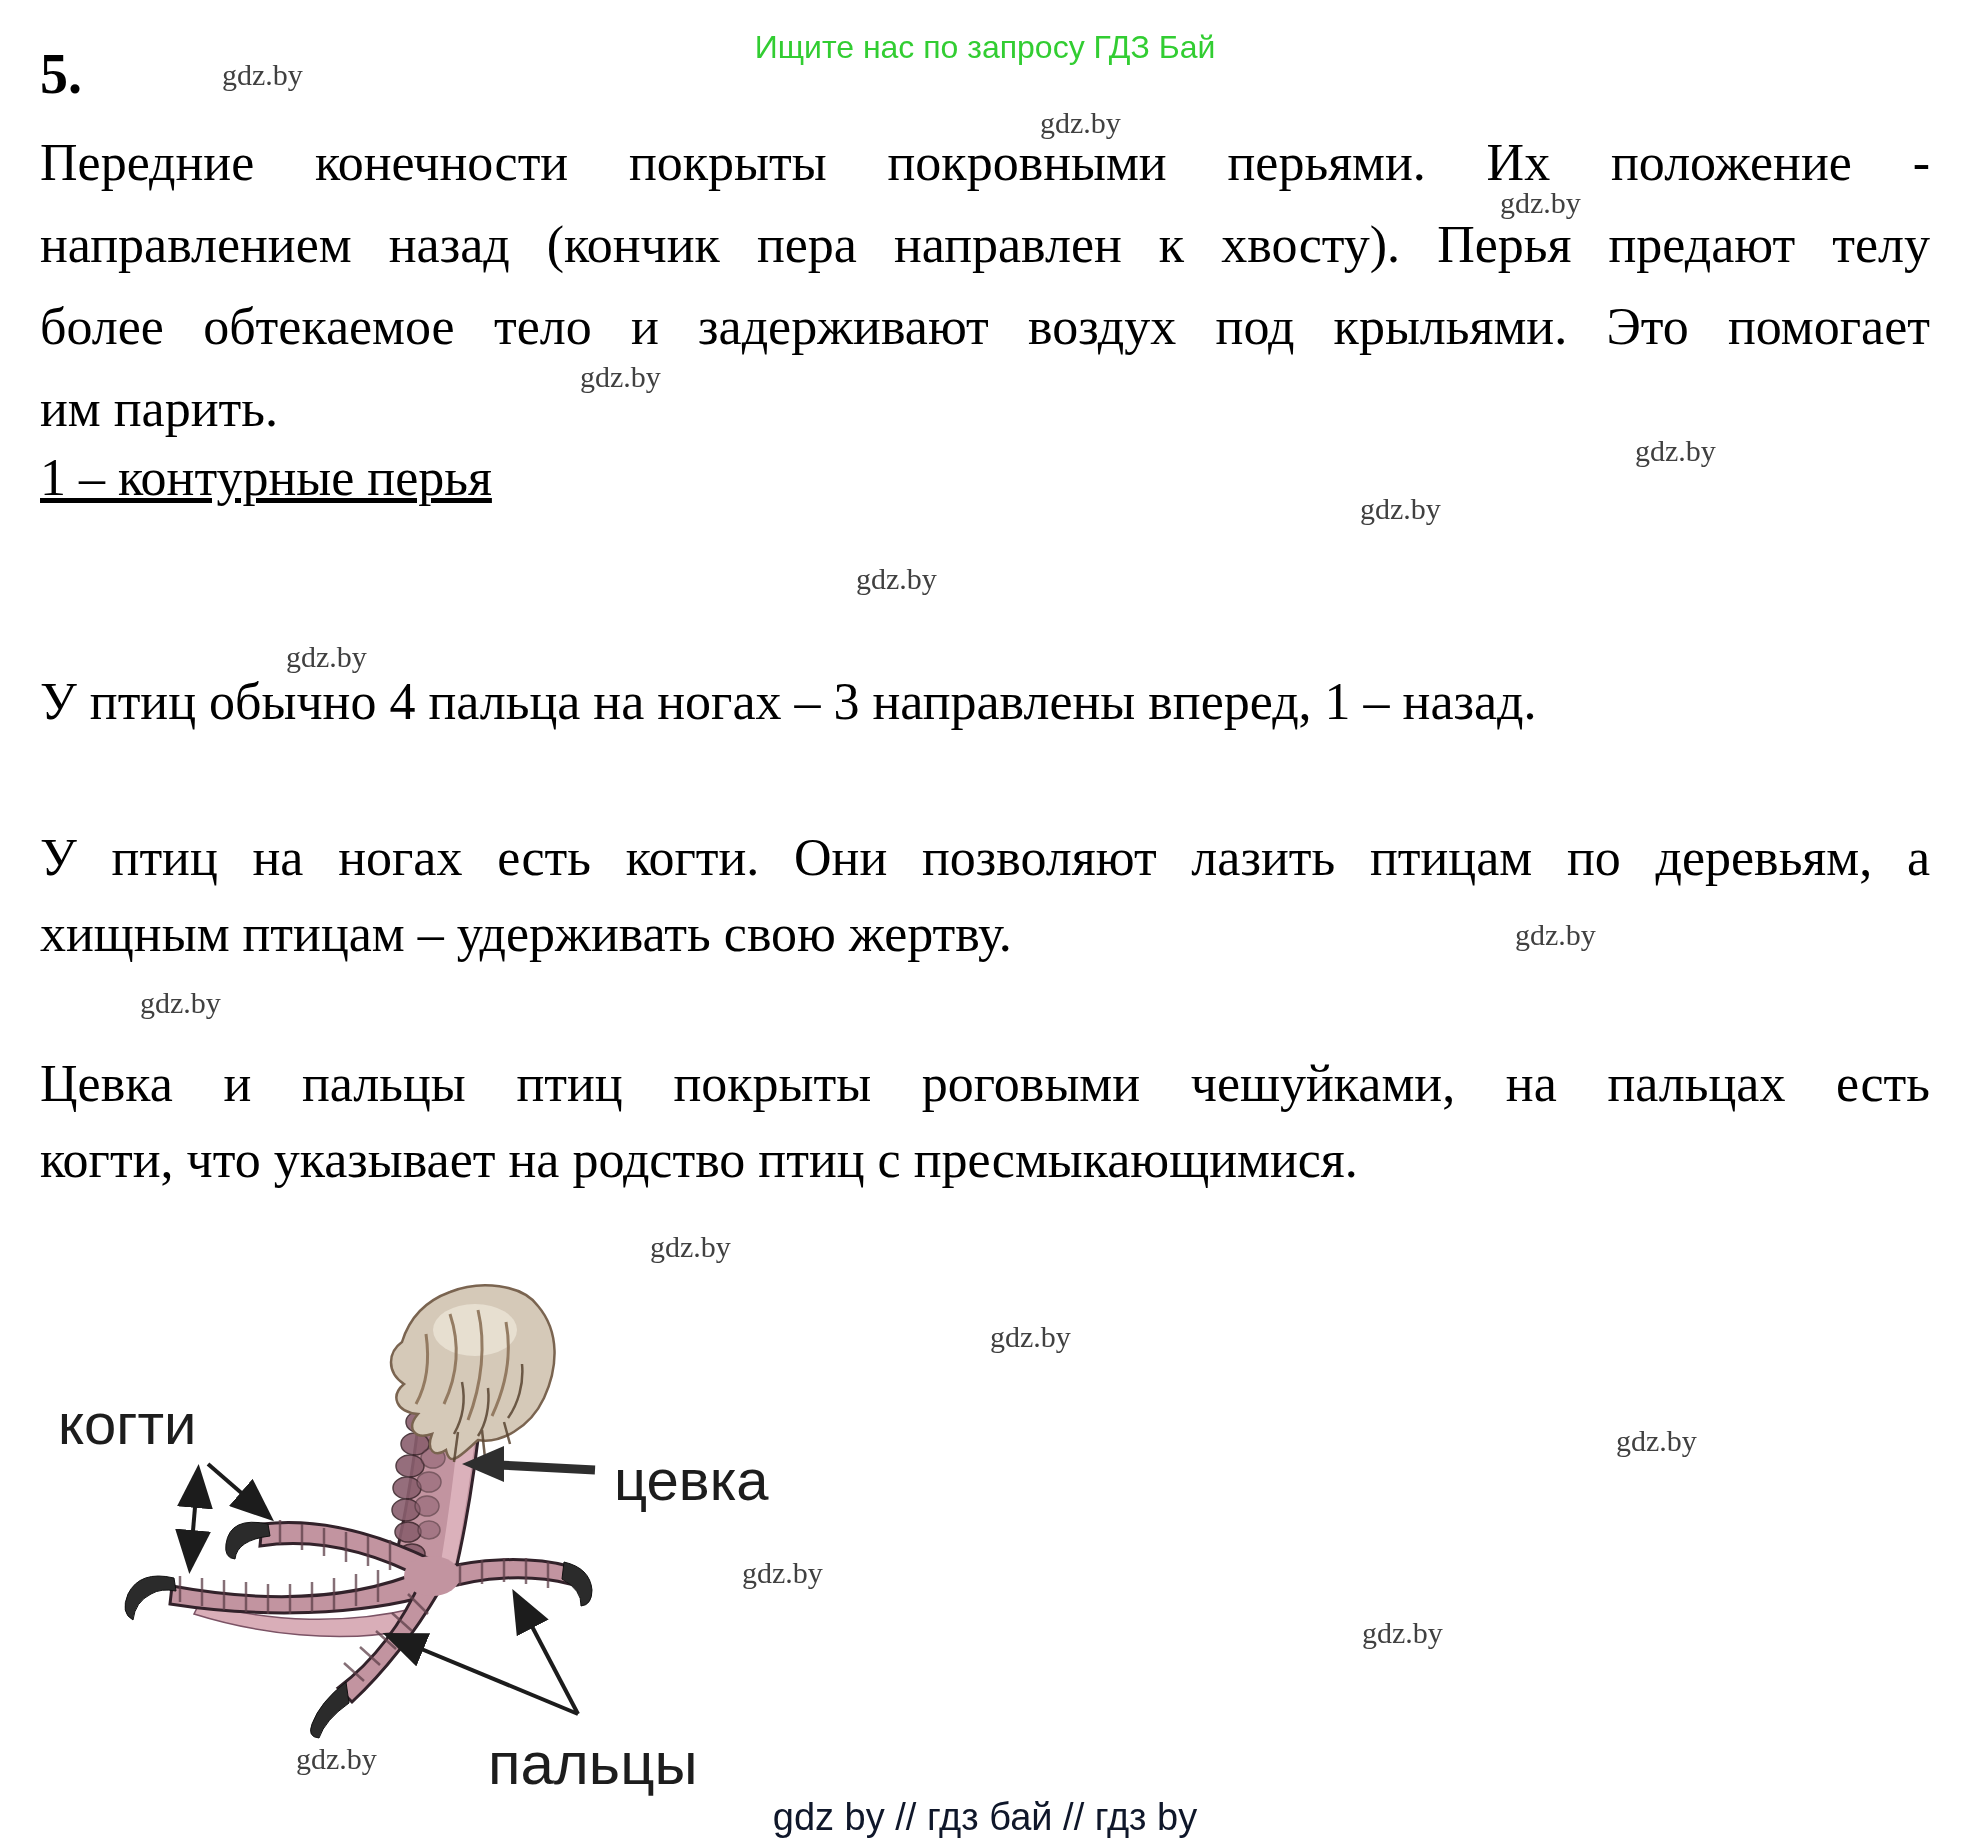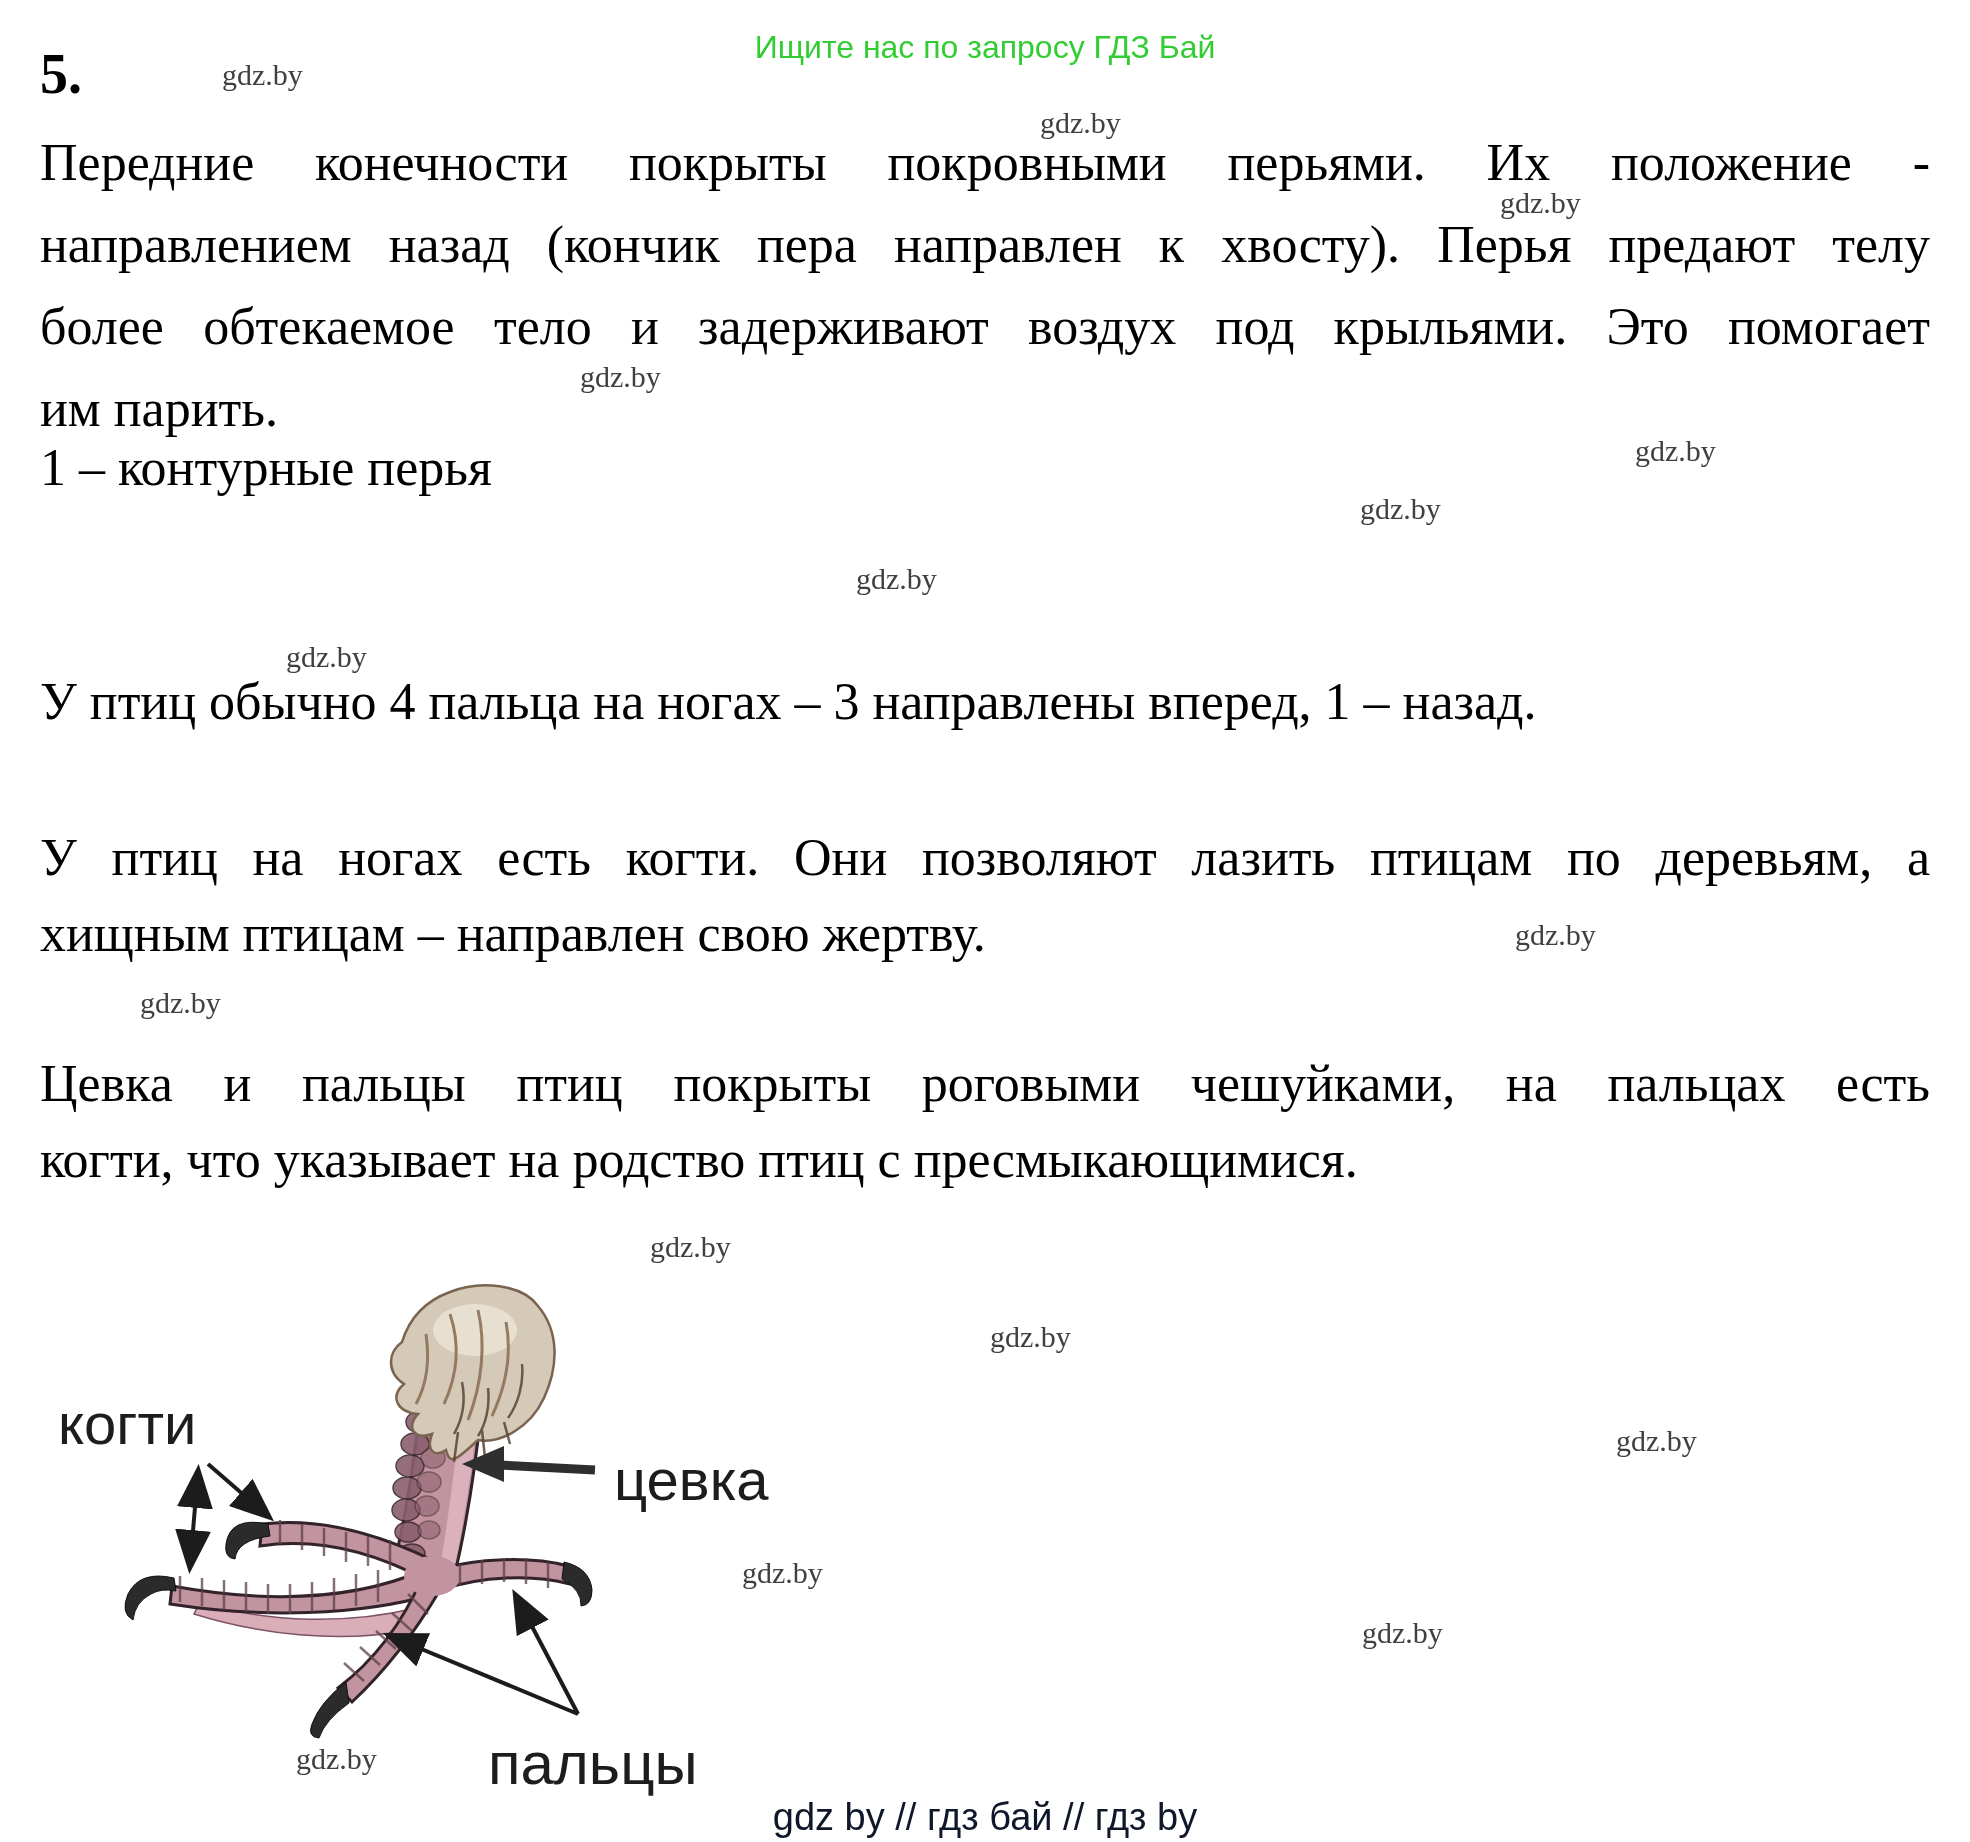--- a/index.html
+++ b/index.html
@@ -58,31 +58,31 @@
 
 <div class="abs tasknum">5.</div>
 
 <div class="abs para para-wide" style="top:122px;">
   <div class="line just">Передние конечности покрыты покровными перьями. Их положение -</div>
   <div class="line just">направлением назад (кончик пера направлен к хвосту). Перья предают телу</div>
   <div class="line just">более обтекаемое тело и задерживают воздух под крыльями. Это помогает</div>
   <div class="line">им парить.</div>
 </div>
 
-<div class="abs para" style="top:430px;">
+<div class="abs para" style="top:440px;text-decoration:underline;">
   <div class="line">1 – контурные перья</div>
 </div>
 
 <div class="abs para" style="top:664px;">
   <div class="line">У птиц обычно 4 пальца на ногах – 3 направлены вперед, 1 – назад.</div>
 </div>
 
 <div class="abs para" style="top:820px;">
   <div class="line just">У птиц на ногах есть когти. Они позволяют лазить птицам по деревьям, а</div>
-  <div class="line">хищным птицам – направлен свою жертву.</div>
+  <div class="line">хищным птицам – удерживать свою жертву.</div>
 </div>
 
 <div class="abs para" style="top:1046px;">
   <div class="line just">Цевка и пальцы птиц покрыты роговыми чешуйками, на пальцах есть</div>
   <div class="line">когти, что указывает на родство птиц с пресмыкающимися.</div>
 </div>
 
 <span class="wm" style="left:222px; top:58px;">gdz.by</span>
 <span class="wm" style="left:1040px; top:106px;">gdz.by</span>
 <span class="wm" style="left:1500px; top:186px;">gdz.by</span>

